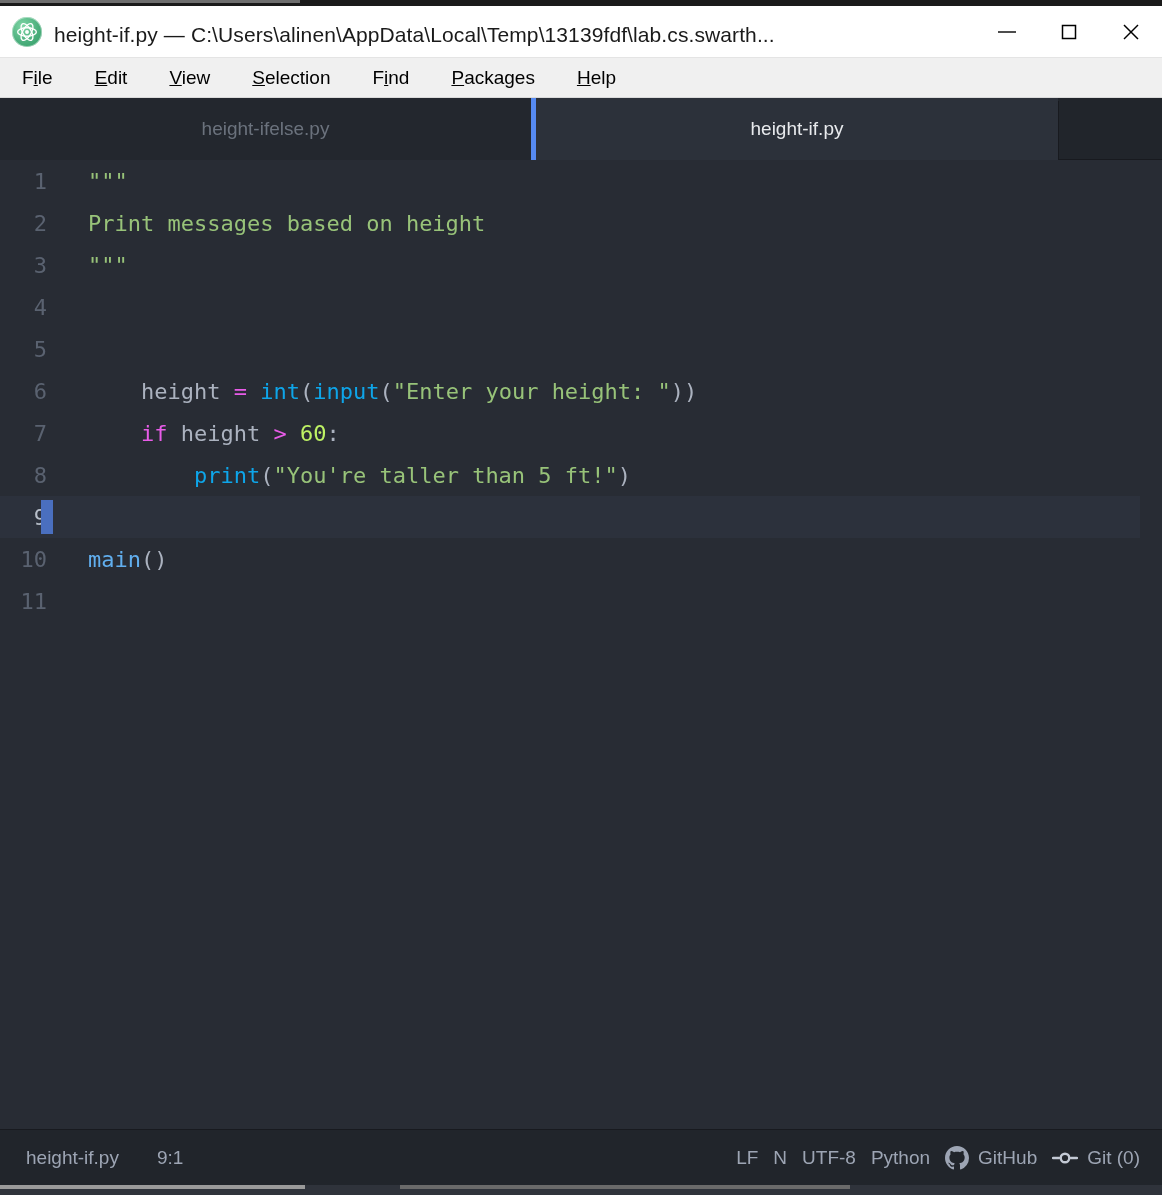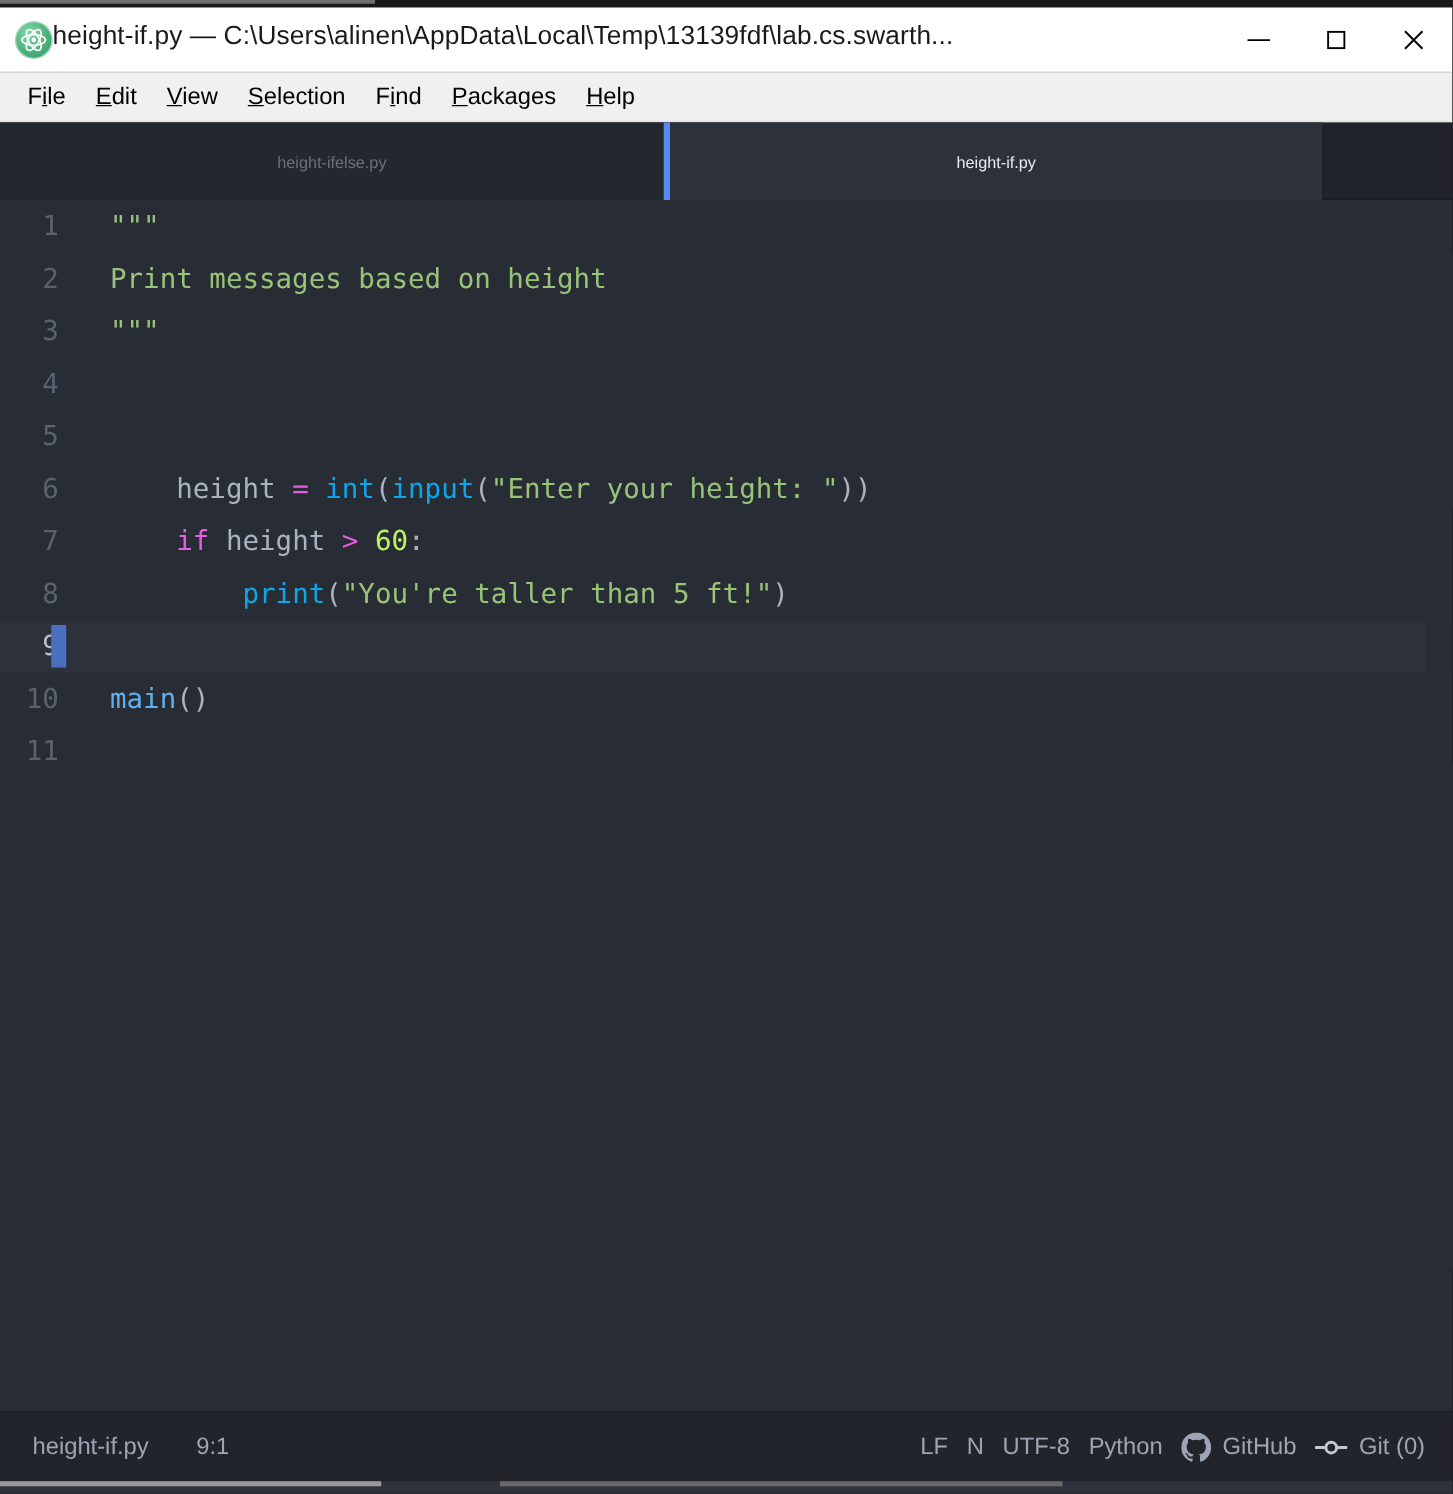--- a/index.html
+++ b/index.html
@@ -41,23 +41,23 @@
     flex: 0 0 auto;
     height: 52px;
     background: #ffffff;
     display: flex;
     align-items: center;
     position: relative;
     border-bottom: 1px solid #e4e4e4;
   }
   .title-left {
     display: flex;
-    align-items: flex-start;
+    align-items: flex-end;
     padding-left: 12px;
-    gap: 0;
+    gap: 12px;
     flex: 1 1 auto;
     min-width: 0;
   }
   .atom-logo {
     width: 30px; height: 30px;
     flex: 0 0 auto;
     border-radius: 50%;
     background: radial-gradient(circle at 35% 30%, #7ed6a5 0%, #4caf7d 55%, #2e9c63 100%);
     display: flex;
     align-items: center;
@@ -91,20 +91,21 @@
 
   
   .menubar {
     flex: 0 0 auto;
     height: 40px;
     background: #f0f0f0;
     display: flex;
     align-items: center;
     padding-left: 10px;
     border-bottom: 1px solid #dadada;
+    gap: 18px;
   }
   .menu-item {
     font-size: 19px;
     color: #000;
     padding: 4px 12px;
     white-space: nowrap;
     cursor: default;
   }
   .menu-item .mn { text-decoration: underline; }
 
@@ -114,21 +115,21 @@
     height: 62px;
     background: #21252b;
     display: flex;
     align-items: stretch;
     position: relative;
   }
   .tab {
     display: flex;
     align-items: center;
     justify-content: center;
-    font-size: 13px;
+    font-size: 19px;
     position: relative;
     cursor: default;
     white-space: nowrap;
   }
   .tab.inactive {
     width: 531px;
     background: #23272e;
     color: #6b727d;
   }
   .tab.active {

